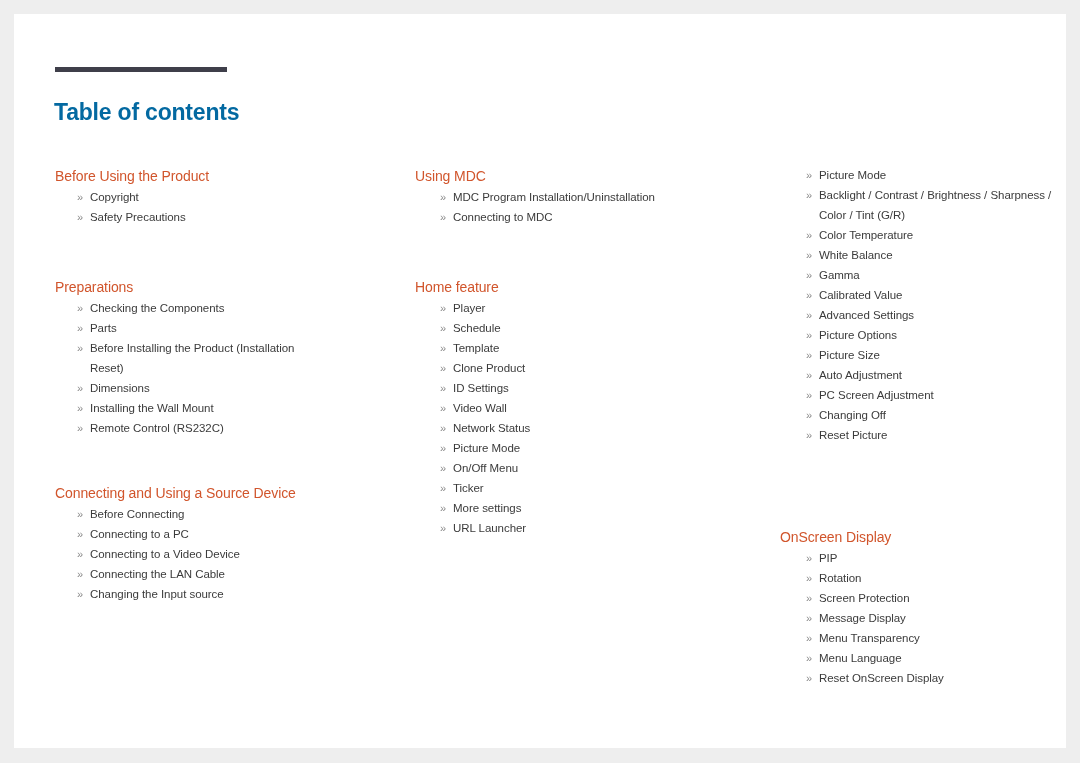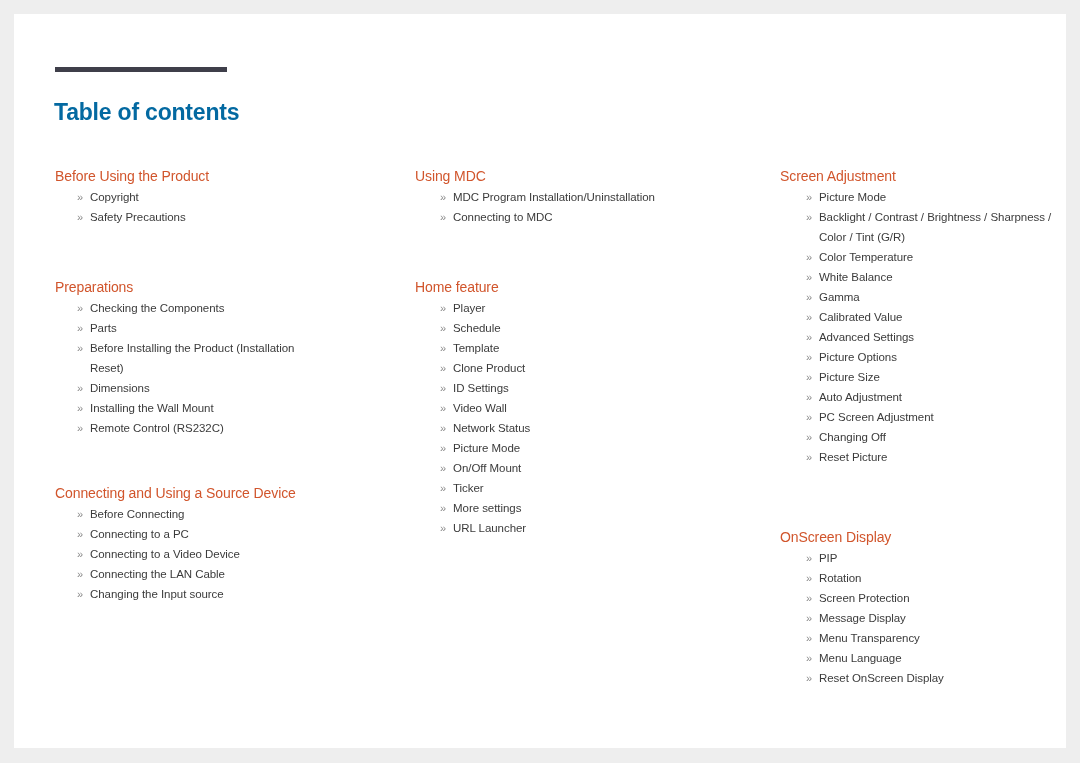--- a/index.html
+++ b/index.html
@@ -229,40 +229,39 @@
             <li class="toc-item">
               <span class="toc-bullet">»</span>
               <span class="toc-text">Network Status</span>
             </li>
             <li class="toc-item">
               <span class="toc-bullet">»</span>
               <span class="toc-text">Picture Mode</span>
             </li>
             <li class="toc-item">
               <span class="toc-bullet">»</span>
-              <span class="toc-text">On/Off Mount</span>
+              <span class="toc-text">On/Off Menu</span>
             </li>
             <li class="toc-item">
               <span class="toc-bullet">»</span>
               <span class="toc-text">Ticker</span>
             </li>
             <li class="toc-item">
               <span class="toc-bullet">»</span>
               <span class="toc-text">More settings</span>
             </li>
             <li class="toc-item">
               <span class="toc-bullet">»</span>
               <span class="toc-text">URL Launcher</span>
             </li>
           </ul>
         </div>
       </div>
     <div class="col col-3">
         <div class="section" style="top: 20px;">
-          <h2 class="section-heading">Screen Adjustment</h2>
           <ul class="toc-list">
             <li class="toc-item">
               <span class="toc-bullet">»</span>
               <span class="toc-text">Picture Mode</span>
             </li>
             <li class="toc-item">
               <span class="toc-bullet">»</span>
               <span class="toc-text">Backlight / Contrast / Brightness / Sharpness / Color / Tint (G/R)</span>
             </li>
             <li class="toc-item">

